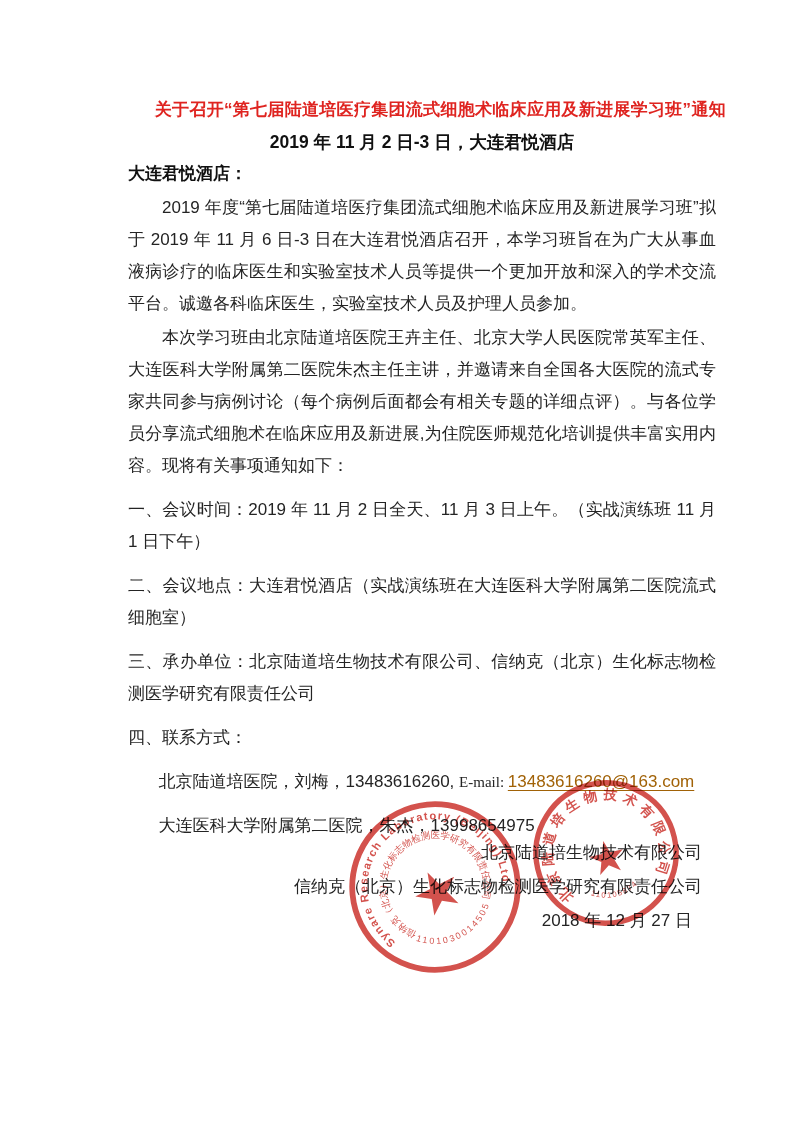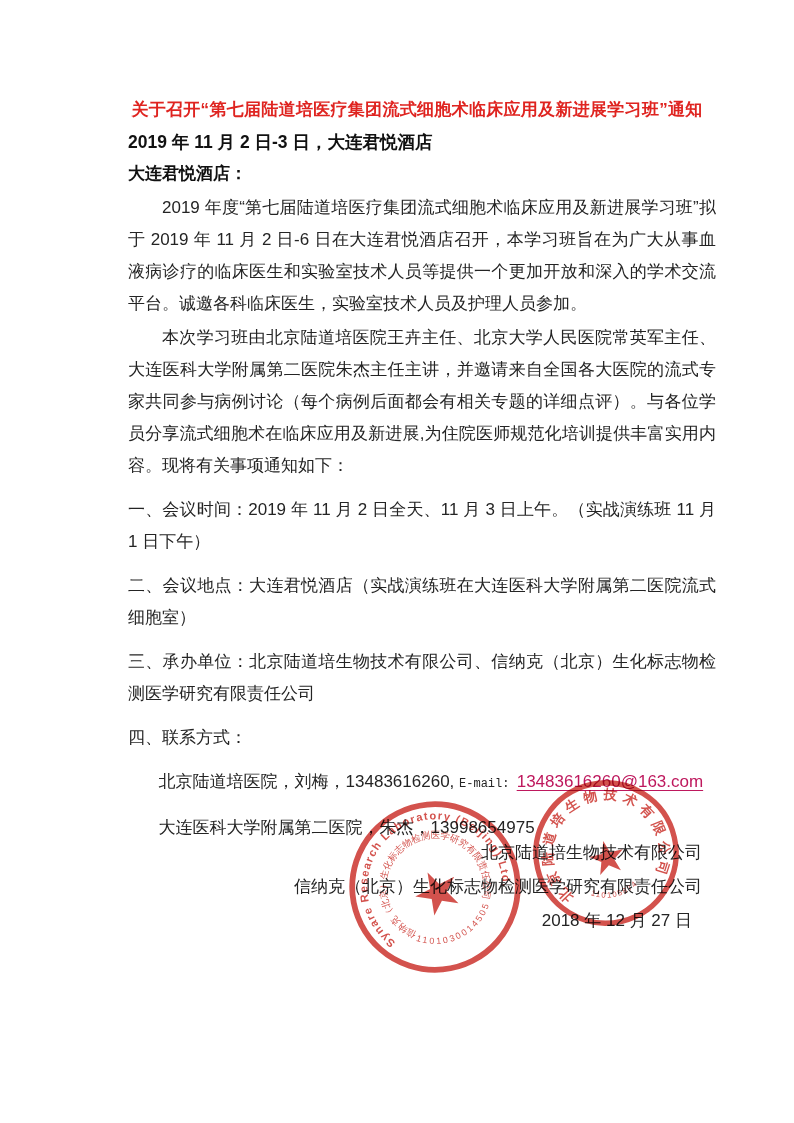--- a/index.html
+++ b/index.html
@@ -12,40 +12,40 @@
   }
   .page { position:absolute; inset:0; background:#ffffff; }
 
   .content {
     position:absolute; left:128px; right:78px; top:94px;
     font-size:17px; line-height:32px;
     text-align:justify;
     color:#242424;
   }
   .doc-title {
-    text-align:center;
+    text-align:right;
     color:#df2420;
     font-weight:bold;
     font-size:17px;
     letter-spacing:0.3px;
     white-space:nowrap;
     margin-left:-20px; margin-right:-10px;
   }
   .doc-subtitle {
-    text-align:left;
+    text-align:center;
     font-weight:bold;
     font-size:17.5px;
     color:#111111;
   }
   .salutation { font-weight:bold; color:#111111; }
   .para { margin:2px 0 0 0; text-indent:2em; }
   .item  { margin-top:12px; }
   .item.indent { text-indent:1.8em; }
-  .email-label { font-family:Liberation Mono, monospace; font-size:12px; }
-  .email-link  { color:#be185d; text-decoration:underline; text-underline-offset:3px; cursor:pointer; }
+  .email-label { font-family:Liberation Serif, serif; font-size:15px; }
+  .email-link  { color:#a16207; text-decoration:underline; text-underline-offset:3px; cursor:pointer; }
 
   .signature {
     position:absolute; top:836px; right:92px;
     text-align:right;
     font-size:17px; line-height:34px; color:#242424;
     z-index:2;
   }
   .signature .sig-date { padding-right:10px; }
 
   .seal {
@@ -61,21 +61,21 @@
 </head>
 <body>
 
 <div class="page">
 
   <div class="content">
     <div class="doc-title">关于召开“第七届陆道培医疗集团流式细胞术临床应用及新进展学习班”通知</div>
     <div class="doc-subtitle">2019 年 11 月 2 日-3 日，大连君悦酒店</div>
     <div class="salutation">大连君悦酒店：</div>
 
-    <p class="para">2019 年度“第七届陆道培医疗集团流式细胞术临床应用及新进展学习班”拟于 2019 年 11 月 2 日-6 日在大连君悦酒店召开，本学习班旨在为广大从事血液病诊疗的临床医生和实验室技术人员等提供一个更加开放和深入的学术交流平台。诚邀各科临床医生，实验室技术人员及护理人员参加。</p>
+    <p class="para">2019 年度“第七届陆道培医疗集团流式细胞术临床应用及新进展学习班”拟于 2019 年 11 月 6 日-3 日在大连君悦酒店召开，本学习班旨在为广大从事血液病诊疗的临床医生和实验室技术人员等提供一个更加开放和深入的学术交流平台。诚邀各科临床医生，实验室技术人员及护理人员参加。</p>
     <p class="para">本次学习班由北京陆道培医院王卉主任、北京大学人民医院常英军主任、大连医科大学附属第二医院朱杰主任主讲，并邀请来自全国各大医院的流式专家共同参与病例讨论（每个病例后面都会有相关专题的详细点评）。与各位学员分享流式细胞术在临床应用及新进展,为住院医师规范化培训提供丰富实用内容。现将有关事项通知如下：</p>
 
     <div class="item">一、会议时间：2019 年 11 月 2 日全天、11 月 3 日上午。（实战演练班 11 月 1 日下午）</div>
     <div class="item">二、会议地点：大连君悦酒店（实战演练班在大连医科大学附属第二医院流式细胞室）</div>
     <div class="item">三、承办单位：北京陆道培生物技术有限公司、信纳克（北京）生化标志物检测医学研究有限责任公司</div>
     <div class="item">四、联系方式：</div>
     <div class="item indent">
       <span>北京陆道培医院，刘梅，13483616260,</span>
       <span class="email-label">E-mail: </span><a class="email-link" href="#">13483616260@163.com</a>
     </div>

